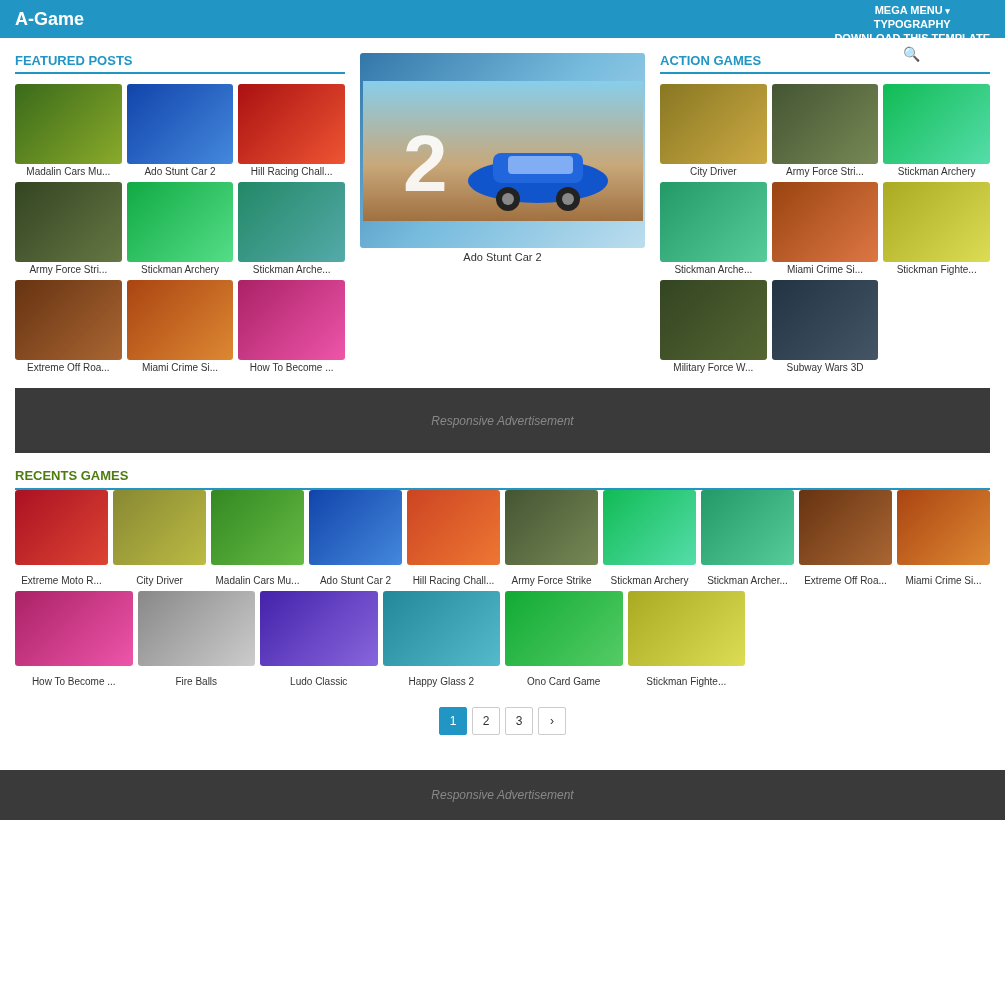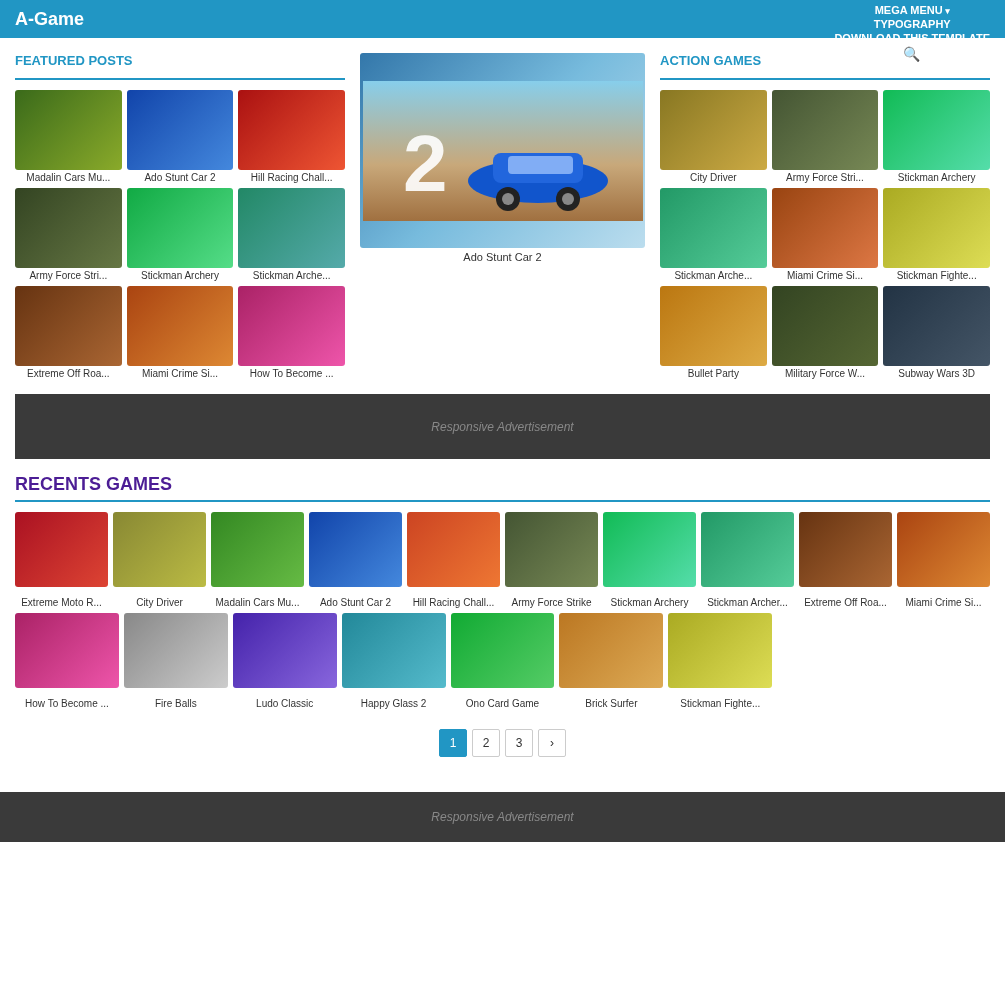--- a/index.html
+++ b/index.html
@@ -44,21 +44,21 @@
       display: flex;
       gap: 15px;
       margin-bottom: 15px;
     }
     .section-title {
       font-size: 13px;
       font-weight: bold;
       color: #2196c4;
       text-transform: uppercase;
       border-bottom: 2px solid #2196c4;
-      padding-bottom: 10px;
+      padding-bottom: 4px;
       margin-bottom: 10px;
     }
 
     
     .featured-section { width: 330px; flex: none; }
     .featured-grid {
       display: grid;
       grid-template-columns: repeat(3, 1fr);
       gap: 5px;
     }
@@ -115,27 +115,26 @@
       justify-content: center;
       margin: 10px 0;
       color: #888;
       font-style: italic;
       font-size: 12px;
     }
 
     
     .recents-section { margin-top: 15px; }
     .recents-title {
-      font-size: 18px;
-      font-weight: bold;
-      color: #4c1d95;
+      font-size: 13px;
+      font-weight: bold;
+      color: #4d7c0f;
       text-transform: uppercase;
       border-bottom: 2px solid #2196c4;
       padding-bottom: 5px;
-      margin-bottom: 10px;
     }
     .recents-row {
       display: flex;
       gap: 5px;
       margin-bottom: 5px;
       flex-wrap: nowrap;
       overflow: hidden;
     }
     .recent-item {
       flex: 1;
@@ -334,24 +333,20 @@
         <div class="game-thumb">
           <div class="color-box" style="background:linear-gradient(135deg,#994411,#dd7744);"></div>
           <div class="game-label">Miami Crime Si...</div>
         </div>
         <div class="game-thumb">
           <div class="color-box" style="background:linear-gradient(135deg,#aaaa22,#dddd55);"></div>
           <div class="game-label">Stickman Fighte...</div>
         </div>
 
         <div class="game-thumb">
-          <div class="color-box" style="background:linear-gradient(135deg,#bb7711,#ddaa44);"></div>
-          <div class="game-label">Bullet Party</div>
-        </div>
-        <div class="game-thumb">
           <div class="color-box" style="background:linear-gradient(135deg,#334422,#556633);"></div>
           <div class="game-label">Military Force W...</div>
         </div>
         <div class="game-thumb">
           <div class="color-box" style="background:linear-gradient(135deg,#223344,#445566);"></div>
           <div class="game-label">Subway Wars 3D</div>
         </div>
 
       </div>
     </div>
@@ -421,24 +416,20 @@
         <div class="recent-color-box" style="background:linear-gradient(135deg,#4422aa,#8866dd);"></div>
         <div class="recent-label">Ludo Classic</div>
       </div>
       <div class="recent-item">
         <div class="recent-color-box" style="background:linear-gradient(135deg,#228899,#55bbcc);"></div>
         <div class="recent-label">Happy Glass 2</div>
       </div>
       <div class="recent-item">
         <div class="recent-color-box" style="background:linear-gradient(135deg,#11aa33,#55cc66);"></div>
         <div class="recent-label">Ono Card Game</div>
-      </div>
-      <div class="recent-item">
-        <div class="recent-color-box" style="background:linear-gradient(135deg,#bb7722,#ddaa55);"></div>
-        <div class="recent-label">Brick Surfer</div>
       </div>
       <div class="recent-item">
         <div class="recent-color-box" style="background:linear-gradient(135deg,#aaaa22,#dddd55);"></div>
         <div class="recent-label">Stickman Fighte...</div>
       </div>
 
       <div class="recent-item" style="visibility:hidden;">
         <div class="recent-color-box"></div>
         <div class="recent-label"></div>
       </div>

